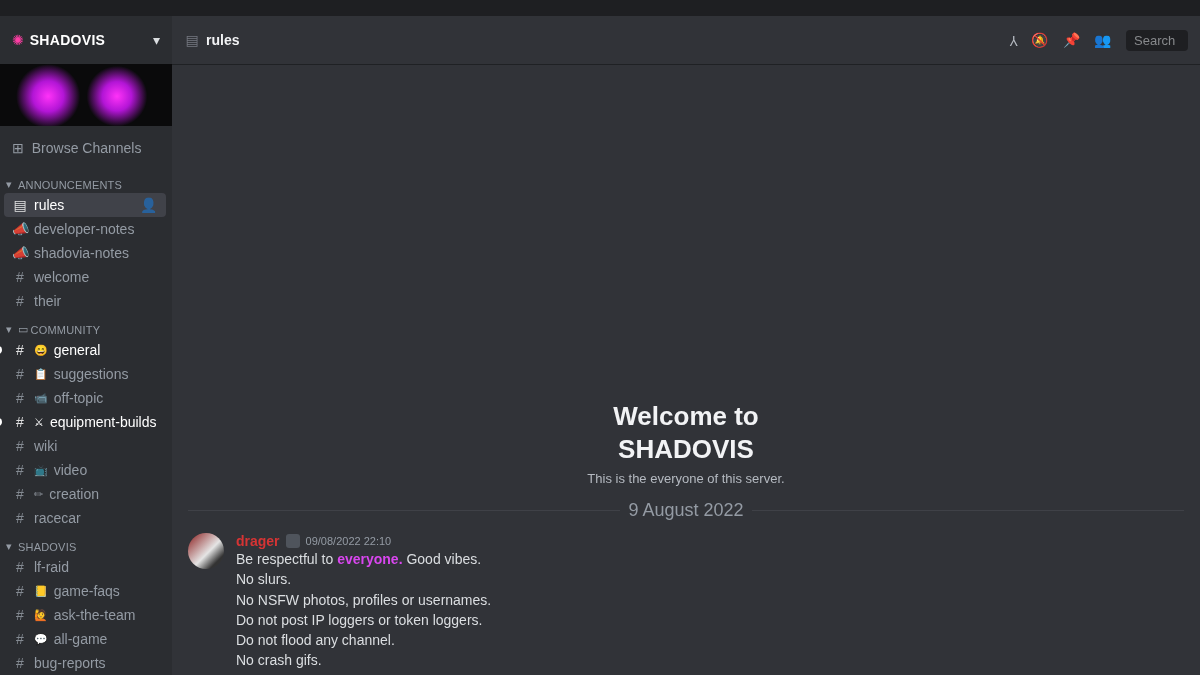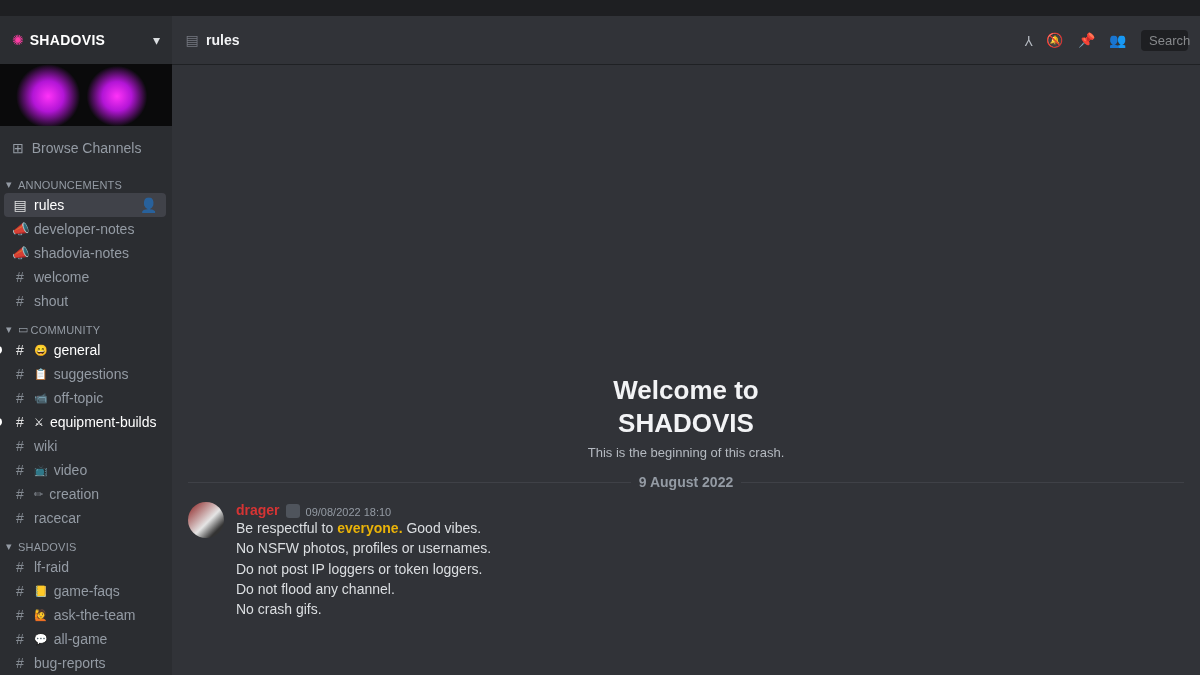--- a/index.html
+++ b/index.html
@@ -44,39 +44,39 @@
 .ch-trail { margin-left:auto; opacity:.6; }
 .ch-emoji { font-size:11px; }
 
 
 .main { flex:1; display:flex; flex-direction:column; background:#313338; min-width:0;}
 .chan-header { height:48px; display:flex; align-items:center; padding:0 12px; box-shadow:0 1px 0 rgba(0,0,0,.35);}
 .chan-header .ch-icon { color:#80848e; margin-right:6px;}
 .chan-header .title { color:#f2f3f5; font-weight:600;}
 .header-icons { margin-left:auto; display:flex; align-items:center; gap:14px; color:#b5bac1;}
 .header-icons span { cursor:pointer; }
-.search { background:#1e1f22; border-radius:4px; padding:3px 8px; color:#87898c; width:47px; font-size:13px; }
+.search { background:#1e1f22; border-radius:4px; padding:3px 8px; color:#87898c; width:62px; font-size:13px; }
 
 .scroll { flex:1; overflow:hidden; position:relative;}
-.welcome { text-align:center; padding-top:310px; }
+.welcome { text-align:center; padding-top:310px;margin-top:26px; }
 .welcome h1 { color:#f2f3f5; font-weight:800; font-size:26px; line-height:1.25;}
 .welcome .sub { color:#b5bac1; font-size:13px; margin-top:6px;}
 .divider { display:flex; align-items:center; justify-content:center; margin:14px 16px 4px; }
 .divider::before, .divider::after { content:""; flex:1; height:1px; background:#3f4147;}
-.divider span { color:#949ba4; font-size:14px; padding:0 8px;font-weight:bold;}
+.divider span { color:#949ba4; font-size:18px; padding:0 8px;}
 
 .msg { display:flex; padding:8px 16px 0; gap:12px; }
 .avatar { width:36px; height:36px; border-radius:50%; background:linear-gradient(135deg,#8a1b1b,#e5e5e5 55%,#333 80%); flex:none;}
 .msg-body { flex:1; min-width:0;}
-.msg-head { display:flex; align-items:flex-end; gap:6px;}
+.msg-head { display:flex; align-items:center; gap:6px;}
 .author { color:#d63434; font-weight:600; }
 .badge { width:14px; height:14px; background:#4f545c; border-radius:3px;}
 .ts { color:#949ba4; font-size:11px;}
 .content { color:#dbdee1; line-height:1.45; font-size:14px;}
-.content strong { color:#eab308;}
+.content strong { color:#d946ef;}
 </style>
 </head>
 <body>
 
 <div class="titlebar"></div>
 <div class="app">
 
   <aside class="sidebar">
     <div class="server-header">
       <span class="icon-emoji">✺</span>
@@ -111,21 +111,21 @@
       <span>shadovia-notes</span>
       </div>
           <div class="channel">
       <span class="ch-icon">#</span>
 
       <span>welcome</span>
       </div>
           <div class="channel">
       <span class="ch-icon">#</span>
 
-      <span>shout</span>
+      <span>their</span>
       </div>
           <div class="category">
             <span class="chev">▾</span>
             <span>▭</span> 
             <span>COMMUNITY</span>
           </div>
           <div class="channel unread">
             <span class="pip"></span>
       <span class="ch-icon">#</span>
       <span class="ch-emoji">😄</span>
@@ -212,36 +212,37 @@
         <div class="search">Search</div>
       </div>
     </div>
 
     <div class="scroll">
       <div class="welcome">
         <h1>
           <span>Welcome to</span><br>
           <span>SHADOVIS</span>
         </h1>
-        <div class="sub">This is the beginning of this crash.</div>
+        <div class="sub">This is the everyone of this server.</div>
       </div>
       <div class="divider">
           <span>9 August 2022</span>
         </div>
 
       <div class="msg">
         <div class="avatar"></div>
         <div class="msg-body">
           <div class="msg-head">
             <span class="author">drager</span>
             <span class="badge"></span>
-            <span class="ts">09/08/2022 18:10</span>
+            <span class="ts">09/08/2022 22:10</span>
           </div>
           <div class="content" id="content">
               <div>Be respectful to <strong>everyone.</strong> Good vibes.</div>
+              <div>No slurs.</div>
               <div>No NSFW photos, profiles or usernames.</div>
               <div>Do not post IP loggers or token loggers.</div>
               <div>Do not flood any channel.</div>
               <div>No crash gifs.</div>
             </div>
 
         </div>
       </div>
     </div>
   </main>

